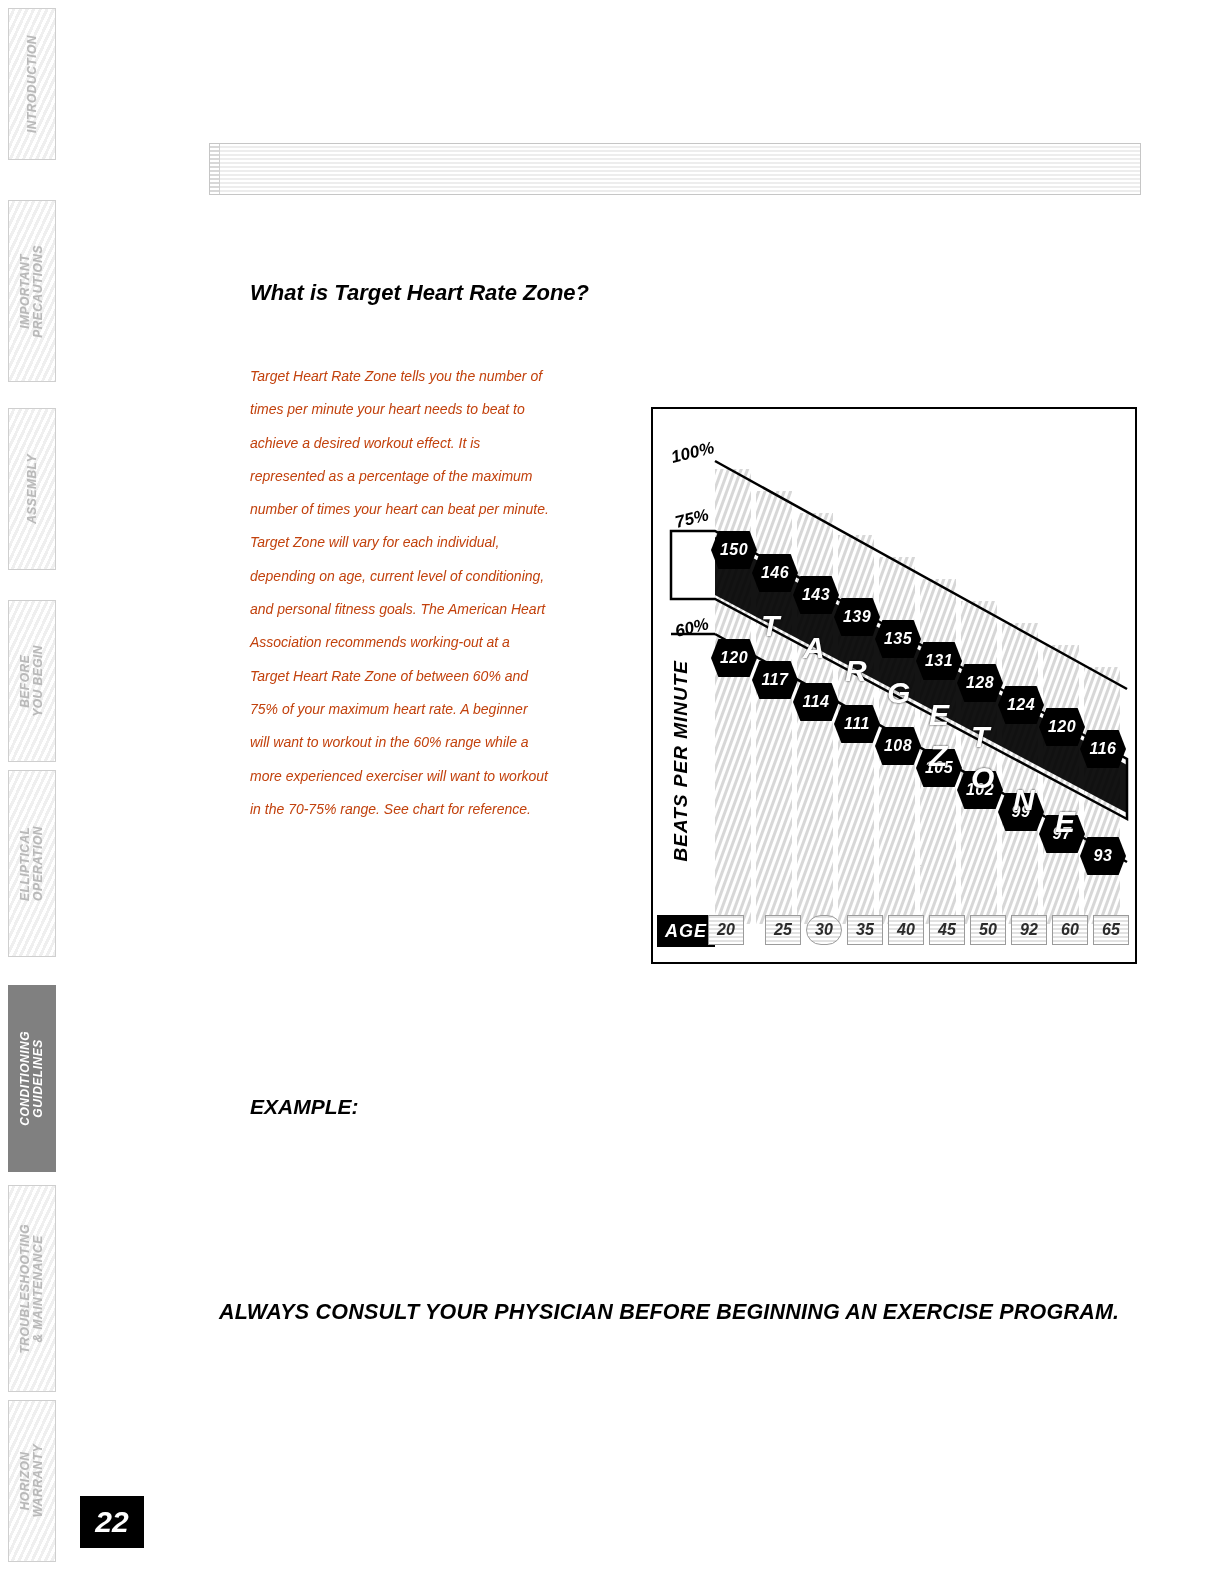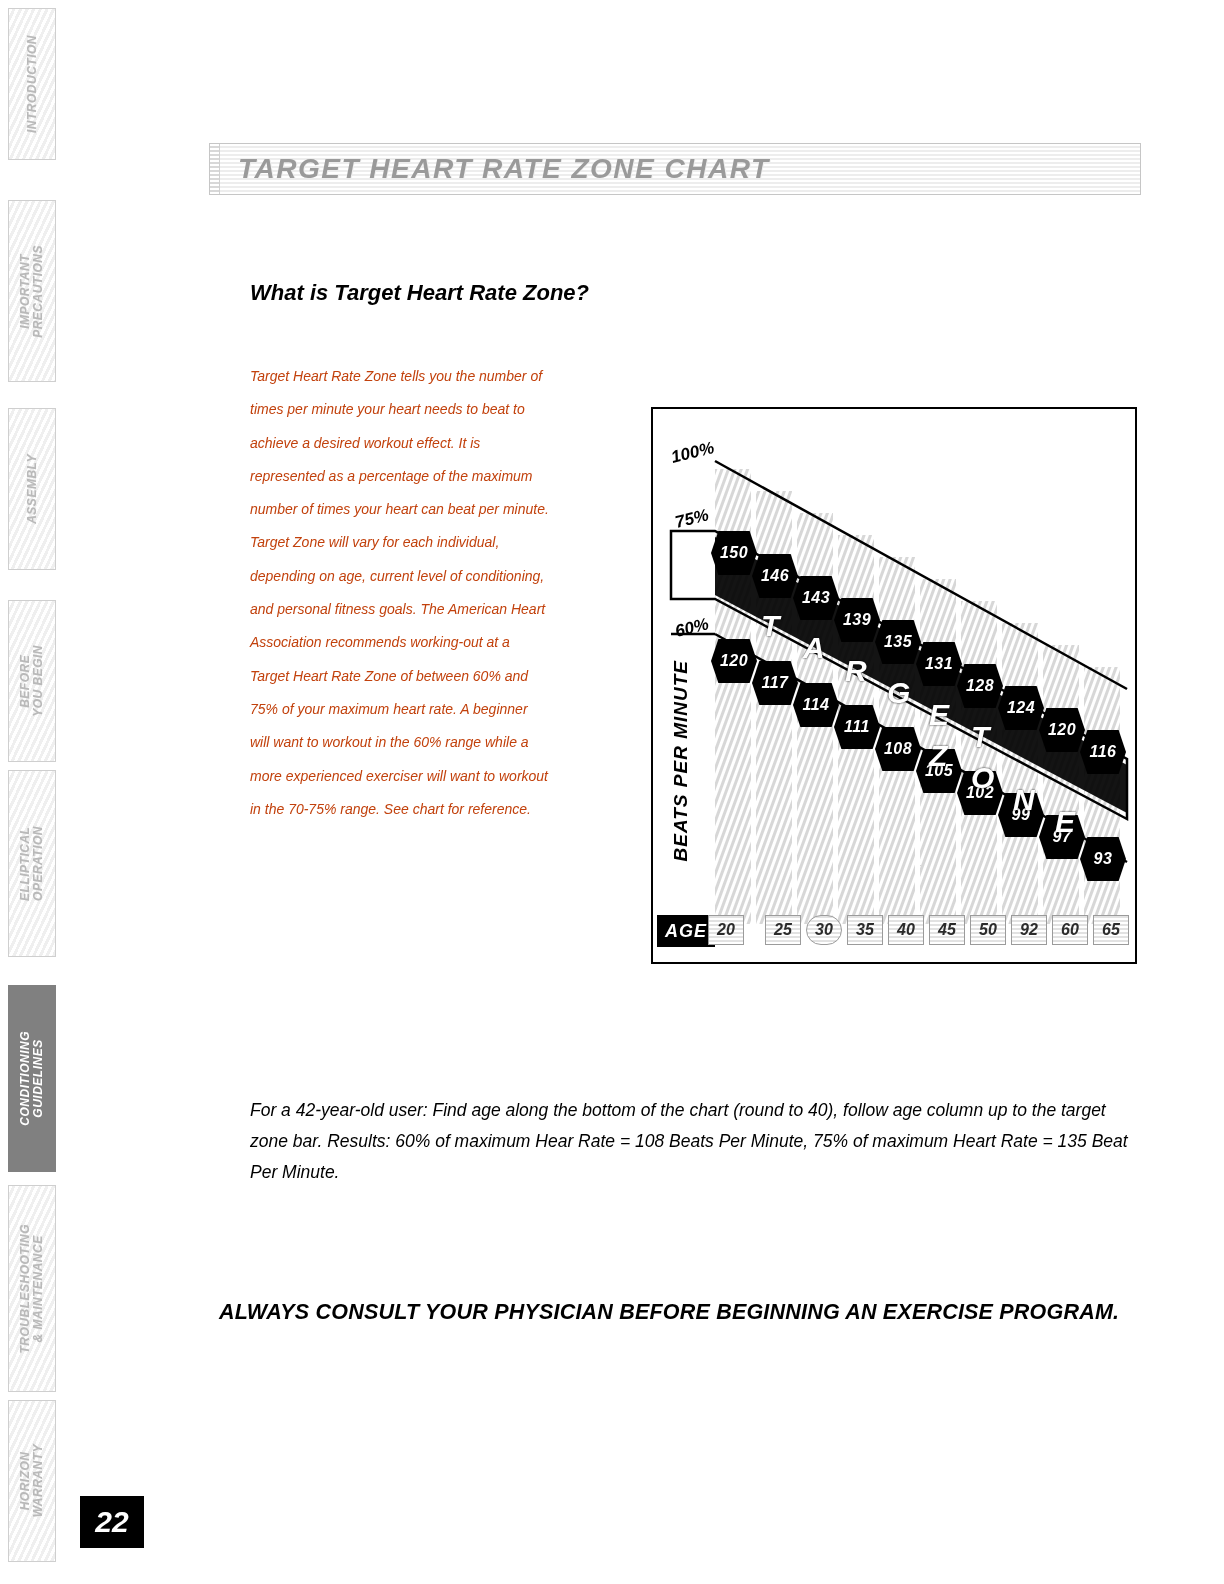--- a/index.html
+++ b/index.html
@@ -104,21 +104,21 @@
 
   .agecell{
     position:absolute;top:915px;width:34px;height:28px;
     background:repeating-linear-gradient(0deg,#ffffff 0px,#ffffff 2px,#e2e2e2 2px,#e2e2e2 4px);
     border:1px solid #9b9b9b;
     font-style:italic;font-weight:bold;font-size:16px;color:#2b2b2b;
     display:flex;align-items:center;justify-content:center;
   }
 
   .hex{
-    position:absolute;width:46px;height:44px;background:#000;color:#fff;
+    position:absolute;width:46px;height:38px;background:#000;color:#fff;
     clip-path:polygon(16% 0,84% 0,100% 50%,84% 100%,16% 100%,0 50%);
     display:flex;align-items:center;justify-content:center;
     font-style:italic;font-weight:bold;font-size:16px;letter-spacing:.5px;
   }
 
   .zoneletter{
     position:absolute;color:#fff;font-style:italic;font-weight:bold;
     font-size:30px;letter-spacing:2px;text-shadow:0 0 2px #000;
   }
 
@@ -165,21 +165,20 @@
   <div class="tab" style="top:1400px;height:160px;">
       <span class="tlabel">HORIZON
 WARRANTY</span>
     </div>
 </div>
 
 <div class="pagenum">22</div>
 
 <div class="banner">
   <div class="bartick"></div>
-  <h1>TARGET HEART RATE ZONE CHART</h1>
 </div>
 
 <div class="content">
   <h2 class="sub">What is Target Heart Rate Zone?</h2>
 </div>
 
 <div class="bodycol">Target Heart Rate Zone tells you the number of times per minute your heart needs to beat to achieve a desired workout effect. It is represented as a percentage of the maximum number of times your heart can beat per minute. Target Zone will vary for each individual, depending on age, current level of conditioning, and personal fitness goals. The American Heart Association recommends working-out at a Target Heart Rate Zone of between 60% and 75% of your maximum heart rate. A beginner will want to workout in the 60% range while a more experienced exerciser will want to workout in the 70-75% range. See chart for reference.</div>
 
 <div class="chartbox">
   <svg class="plot" viewBox="0 0 482 553" preserveAspectRatio="none">
@@ -261,16 +260,16 @@
 <div class="agecell" style="left:806px;border-radius:15px;">30</div>
 <div class="agecell" style="left:847px;">35</div>
 <div class="agecell" style="left:888px;">40</div>
 <div class="agecell" style="left:929px;">45</div>
 <div class="agecell" style="left:970px;">50</div>
 <div class="agecell" style="left:1011px;">92</div>
 <div class="agecell" style="left:1052px;">60</div>
 <div class="agecell" style="left:1093px;">65</div>
 
 <div class="example">
-  <p>For a 42-year-old user: Find age along the bottom of the chart (round to 40), follow age column up to the target zone bar. Results: 60% of maximum Hear Rate = 108 Beats Per Minute, 75% of maximum Heart Rate = 135 Beat Per Minute.</p>
+  <h3>EXAMPLE:</h3>
 </div>
 
 <div class="footnote">ALWAYS CONSULT YOUR PHYSICIAN BEFORE BEGINNING AN EXERCISE PROGRAM.</div>
 
 </body></html>

